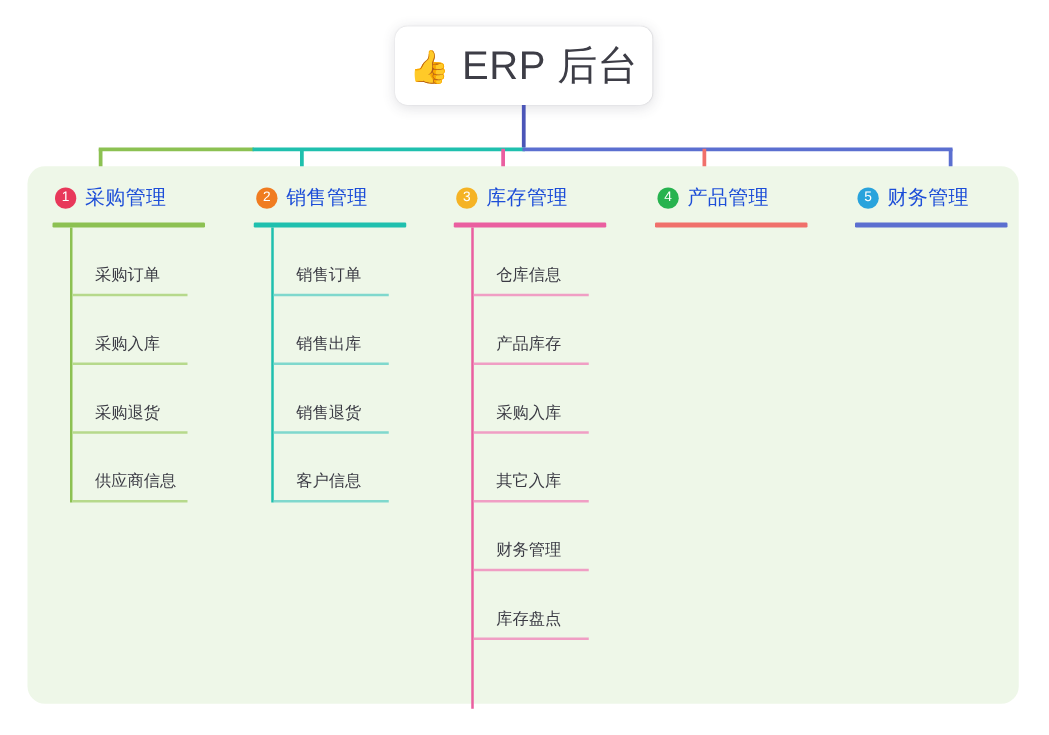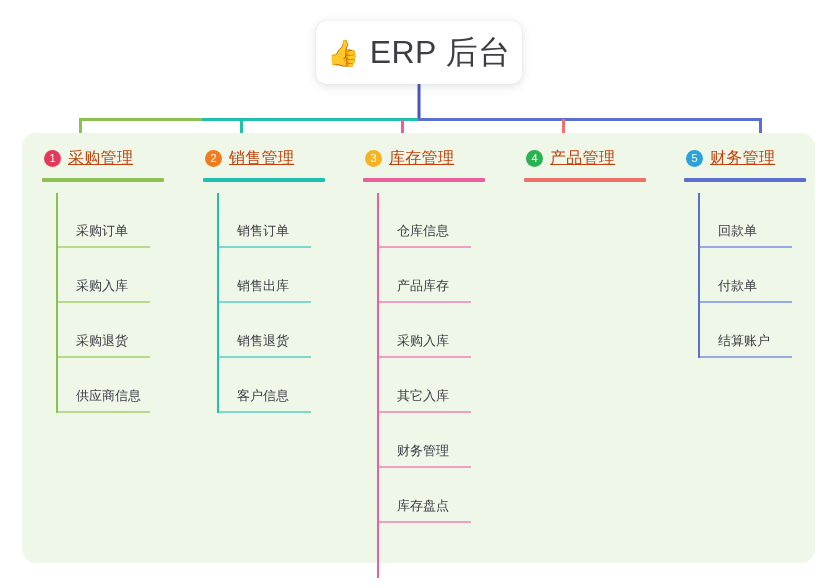--- a/index.html
+++ b/index.html
@@ -88,34 +88,33 @@
     border-radius: 50%;
     color: #ffffff;
     font-size: 11px;
     line-height: 17px;
     text-align: center;
     flex: 0 0 auto;
     font-weight: normal;
   }
   .col-title {
     font-size: 16px;
-    color: #c2410c;
+    color: #1d4ed8;
     white-space: nowrap;
     letter-spacing: 0.3px;
-    text-decoration: underline;
   }
   .head-bar {
     height: 4px;
     width: 122px;
     margin-top: 8px;
     border-radius: 1px;
   }
   .items {
     position: relative;
-    margin-top: 11px;
+    margin-top: 0;
     padding-left: 16px;
   }
   .spine {
     position: absolute;
     left: 14px;
     top: 0;
     width: 2px;
   }
   .item {
     position: relative;
@@ -261,30 +260,15 @@
     </div>
     <div class="head-bar" style="background: rgb(240, 112, 107);"></div>
   </div>
 
   <div class="column" id="col-5" style="left:684px;">
     <div class="col-head">
       <span class="badge" style="background: rgb(41, 163, 220);">5</span>
       <span class="col-title">财务管理</span>
     </div>
     <div class="head-bar" style="background: rgb(91, 111, 208);"></div>
-    <div class="items">
-      <div class="spine" style="background: rgb(91, 111, 208); height: 165px;"></div>
-      <div class="item">
-        <span class="item-label">回款单</span>
-        <span class="item-rule" style="background: rgb(154, 168, 228);"></span>
-      </div>
-      <div class="item">
-        <span class="item-label">付款单</span>
-        <span class="item-rule" style="background: rgb(154, 168, 228);"></span>
-      </div>
-      <div class="item">
-        <span class="item-label">结算账户</span>
-        <span class="item-rule" style="background: rgb(154, 168, 228);"></span>
-      </div>
-    </div>
   </div>
 
 </div>
 
 </body></html>

